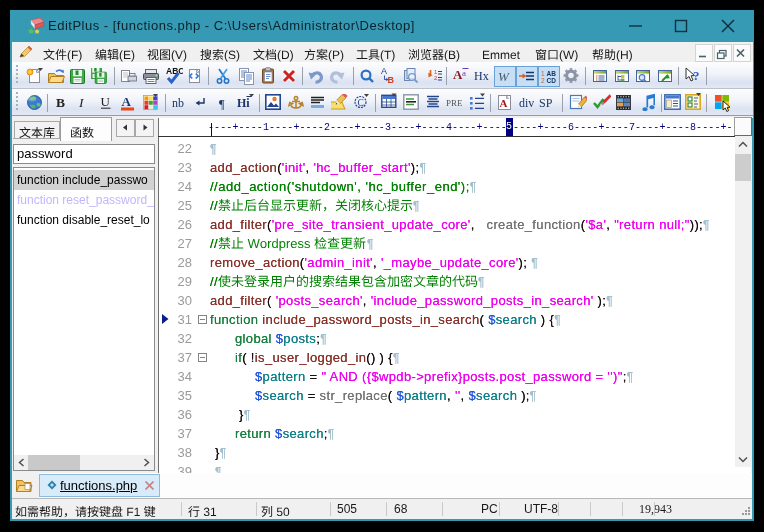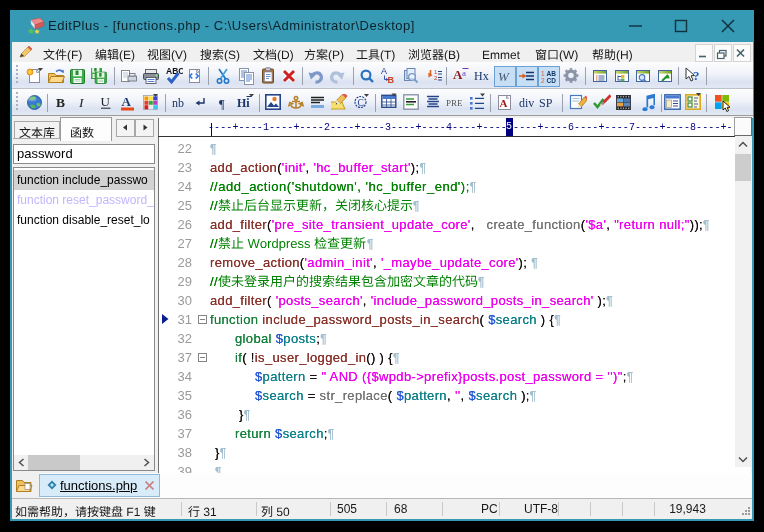--- a/index.html
+++ b/index.html
@@ -583,21 +583,21 @@
 <div class="abs run" style="left:188px;top:501.5px;"><svg class="" width="29" height="13" viewBox="0 -13 29 13" style="overflow:visible;">
       <path d="M5.2 -9.4V-8.5H11.1V-9.4ZM3.2 -10.1C2.6 -9.2 1.4 -8.1 0.4 -7.5C0.6 -7.3 0.8 -6.9 0.9 -6.7C2 -7.5 3.3 -8.7 4.1 -9.7ZM4.7 -6V-5.2H8.7V-0.2C8.7 -0 8.7 0 8.4 0.1C8.2 0.1 7.4 0.1 6.5 0C6.7 0.3 6.8 0.7 6.8 0.9C8 0.9 8.7 0.9 9.1 0.8C9.5 0.6 9.6 0.4 9.6 -0.2V-5.2H11.5V-6ZM3.7 -7.5C2.9 -6.1 1.5 -4.8 0.3 -3.9C0.5 -3.7 0.8 -3.3 0.9 -3.1C1.4 -3.5 1.8 -3.9 2.3 -4.4V1H3.2V-5.4C3.7 -6 4.2 -6.6 4.5 -7.2Z M21.5 -2.3Q21.5 -1.1 20.8 -0.5Q20 0.1 18.7 0.1Q17.4 0.1 16.7 -0.4Q15.9 -1 15.8 -2.1L16.9 -2.2Q17.1 -0.8 18.7 -0.8Q19.5 -0.8 19.9 -1.1Q20.4 -1.5 20.4 -2.3Q20.4 -3 19.9 -3.4Q19.3 -3.7 18.4 -3.7H17.8V-4.7H18.3Q19.2 -4.7 19.7 -5Q20.2 -5.4 20.2 -6.1Q20.2 -6.7 19.8 -7.1Q19.4 -7.5 18.6 -7.5Q17.9 -7.5 17.5 -7.2Q17.1 -6.8 17 -6.1L15.9 -6.2Q16 -7.2 16.8 -7.8Q17.5 -8.4 18.6 -8.4Q19.9 -8.4 20.6 -7.8Q21.3 -7.2 21.3 -6.2Q21.3 -5.4 20.8 -4.9Q20.4 -4.4 19.5 -4.2V-4.2Q20.4 -4.1 21 -3.6Q21.5 -3.1 21.5 -2.3Z M22.9 0V-0.9H25V-7.2L23.2 -5.9V-6.9L25.1 -8.3H26.1V-0.9H28.1V0Z" fill="#1a1a1a"></path>
     </svg></div>
 <div class="abs run" style="left:261px;top:501.5px;"><svg class="" width="29" height="13" viewBox="0 -13 29 13" style="overflow:visible;">
       <path d="M7.7 -8.7V-2H8.6V-8.7ZM10.2 -10V-0.2C10.2 -0 10.1 0 9.9 0C9.7 0.1 9.1 0.1 8.4 0C8.6 0.3 8.7 0.7 8.7 0.9C9.7 0.9 10.2 0.9 10.6 0.8C10.9 0.6 11.1 0.3 11.1 -0.2V-10ZM2.2 -3.6C2.8 -3.2 3.5 -2.6 4 -2.2C3.2 -1 2.1 -0.2 0.9 0.3C1.1 0.4 1.4 0.8 1.5 1C4 -0.1 5.9 -2.5 6.5 -6.6L5.9 -6.8L5.8 -6.8H3.1C3.3 -7.3 3.4 -7.9 3.6 -8.6H6.9V-9.4H0.7V-8.6H2.7C2.3 -6.7 1.6 -5 0.6 -3.9C0.8 -3.8 1.2 -3.5 1.3 -3.3C1.9 -4 2.4 -4.9 2.8 -5.9H5.5C5.3 -4.8 4.9 -3.8 4.5 -3C4 -3.4 3.3 -3.9 2.7 -4.3Z M21.5 -2.7Q21.5 -1.4 20.7 -0.6Q20 0.1 18.6 0.1Q17.4 0.1 16.7 -0.4Q16 -0.9 15.8 -1.8L16.9 -2Q17.2 -0.7 18.6 -0.7Q19.4 -0.7 19.9 -1.3Q20.4 -1.8 20.4 -2.7Q20.4 -3.4 19.9 -3.9Q19.4 -4.4 18.6 -4.4Q18.2 -4.4 17.8 -4.3Q17.5 -4.1 17.1 -3.8H16.1L16.3 -8.3H21V-7.4H17.3L17.1 -4.7Q17.8 -5.3 18.8 -5.3Q20.1 -5.3 20.8 -4.6Q21.5 -3.8 21.5 -2.7Z M28.2 -4.1Q28.2 -2.1 27.5 -1Q26.8 0.1 25.3 0.1Q23.9 0.1 23.2 -1Q22.5 -2.1 22.5 -4.1Q22.5 -6.3 23.2 -7.3Q23.9 -8.4 25.4 -8.4Q26.8 -8.4 27.5 -7.3Q28.2 -6.2 28.2 -4.1ZM27.1 -4.1Q27.1 -5.9 26.7 -6.7Q26.3 -7.5 25.4 -7.5Q24.4 -7.5 24 -6.7Q23.5 -5.9 23.5 -4.1Q23.5 -2.4 24 -1.6Q24.4 -0.7 25.3 -0.7Q26.3 -0.7 26.7 -1.6Q27.1 -2.4 27.1 -4.1Z" fill="#1a1a1a"></path>
     </svg></div>
 <div class="stxt" style="left:337px;">505</div>
 <div class="stxt" style="left:394px;">68</div>
 <div class="stxt" style="left:450px;margin-left:31px;">PC</div>
 <div class="stxt" style="left:508px;margin-left:16px;">UTF-8</div>
-<div class="stxt" style="left:639px;width:97px;text-align:center;">19,943</div>
+<div class="stxt" style="left:639px;width:97px;text-align:left;font-family:Liberation Serif, serif;">19,943</div>
 <div class="sdiv" style="left:181px;"></div>
 <div class="sdiv" style="left:256px;"></div>
 <div class="sdiv" style="left:330px;"></div>
 <div class="sdiv" style="left:386px;"></div>
 <div class="sdiv" style="left:442px;"></div>
 <div class="sdiv" style="left:499px;"></div>
 <div class="sdiv" style="left:558px;"></div>
 <div class="sdiv" style="left:590px;"></div>
 <div class="sdiv" style="left:622px;"></div>
 <div class="sdiv" style="left:654px;"></div>

